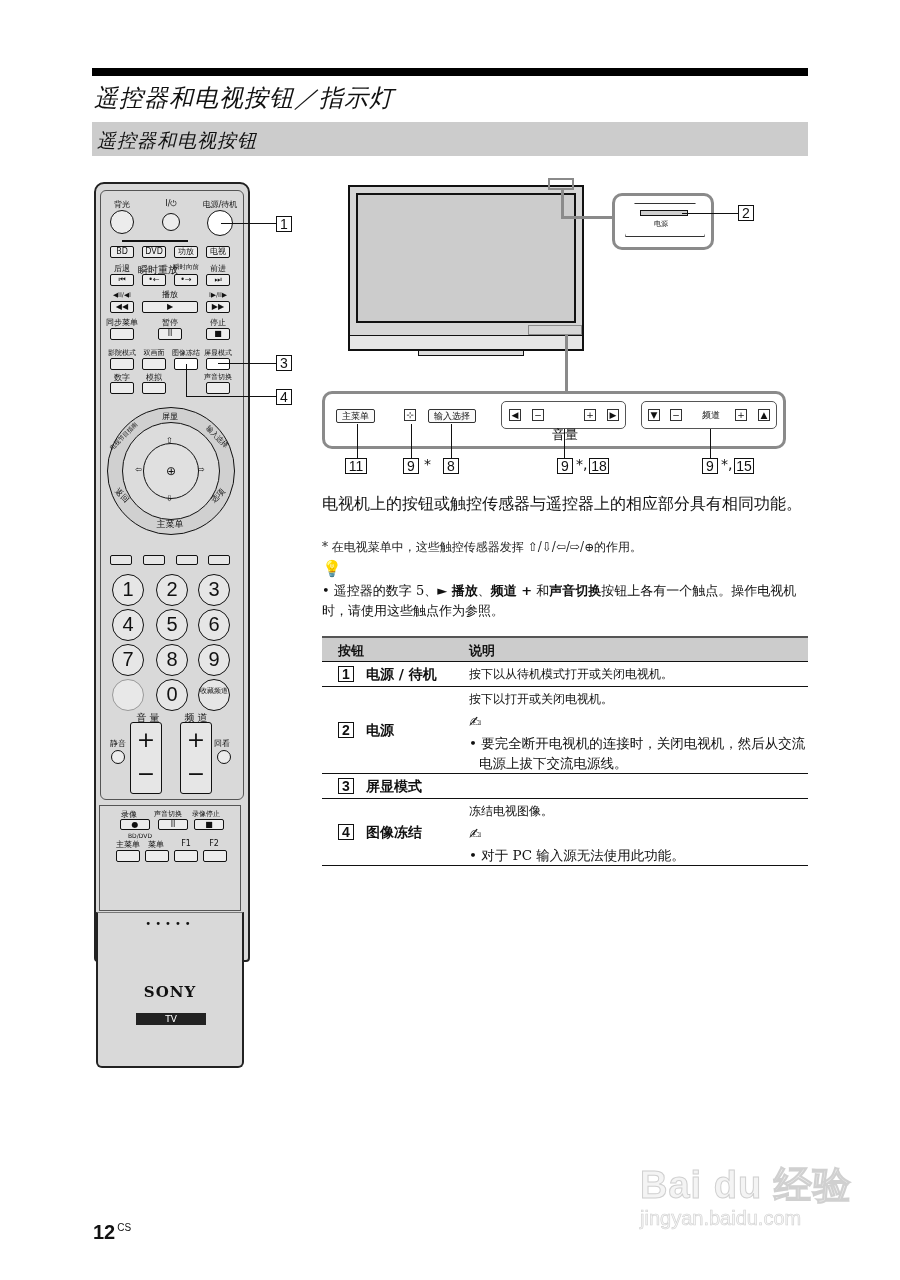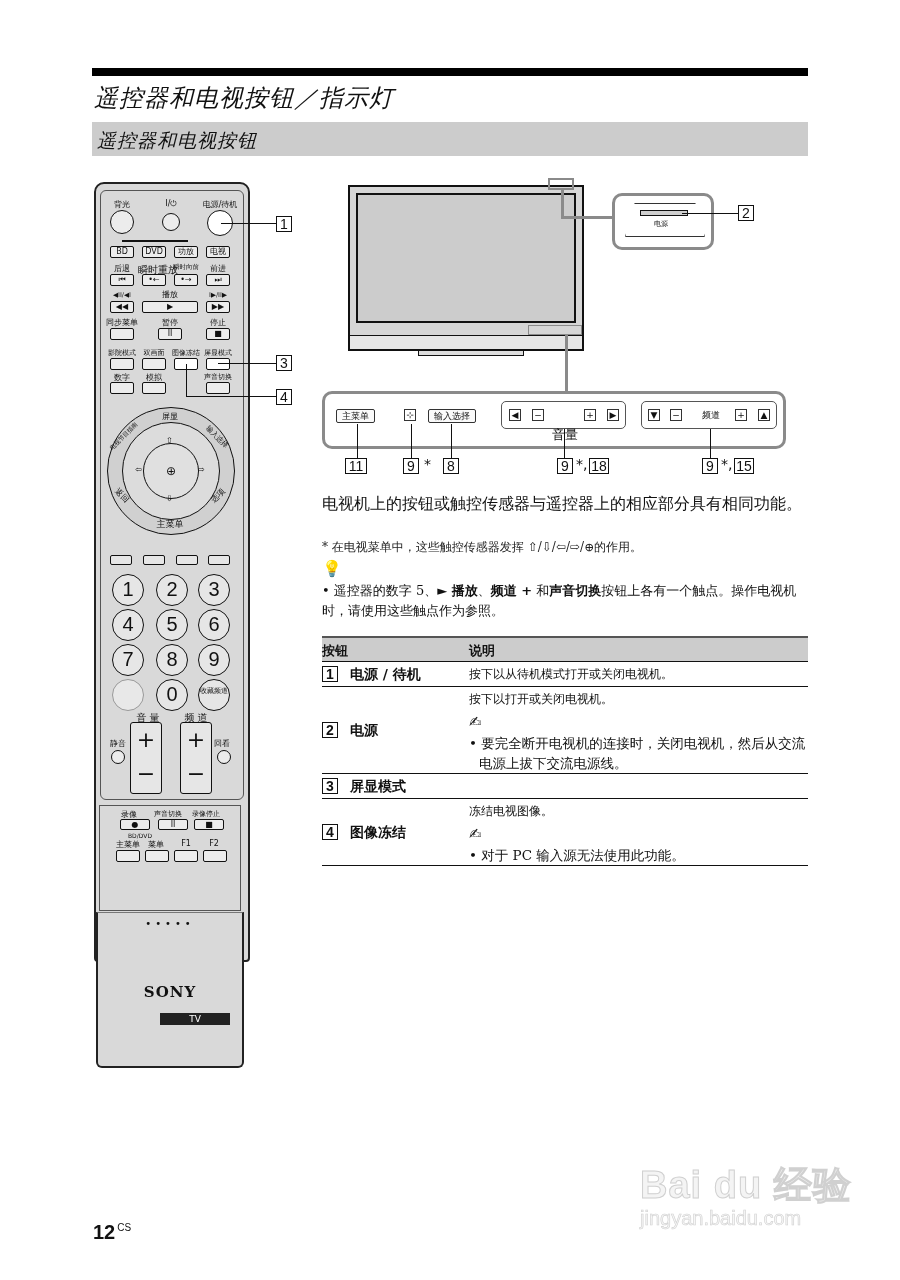--- a/index.html
+++ b/index.html
@@ -19,21 +19,21 @@
   .rbtn-round { border: 1.5px solid #111; border-radius: 50%; background: #ececec; }
   .rbtn-rect { border: 1.5px solid #111; border-radius: 2px; background: #ececec; font-size: 8px; text-align: center; line-height: 10px; }
   .num { width: 32px; height: 32px; border: 1.5px solid #111; border-radius: 50%; background: #e6e6e6; font-size: 20px; text-align: center; line-height: 29px; font-family: "Liberation Sans", sans-serif; }
   .colorbtn { width: 22px; height: 10px; border: 1.5px solid #111; border-radius: 2px; background: #e6e6e6; }
   .rocker { width: 32px; height: 72px; border: 1.5px solid #111; border-radius: 3px; background: #e6e6e6; }
   .rocker span { display: block; text-align: center; font-size: 22px; line-height: 34px; }
   .dial-outer { left: 107px; top: 407px; width: 128px; height: 128px; border: 1.5px solid #111; border-radius: 50%; background: #d0d0d0; }
   .dial-mid { left: 122px; top: 422px; width: 98px; height: 98px; border: 1.5px solid #111; border-radius: 50%; background: #dcdcdc; }
   .dial-center { left: 143px; top: 443px; width: 56px; height: 56px; border: 1.5px solid #111; border-radius: 50%; background: #e0e0e0; text-align: center; line-height: 54px; font-size: 12px; }
   .sony { left: 96px; top: 983px; width: 148px; text-align: center; font-family: "DejaVu Serif", serif; font-weight: bold; font-size: 15px; letter-spacing: 1px; }
-  .tvbadge { left: 136px; top: 1013px; width: 70px; height: 12px; background: #222; color: #fff; font-size: 9px; text-align: center; line-height: 12px; margin-left: 24px; }
+  .tvbadge { left: 136px; top: 1013px; width: 70px; height: 12px; background: #222; color: #fff; font-size: 9px; text-align: center; line-height: 12px; }
   .dots { left: 96px; top: 918px; width: 148px; text-align: center; font-size: 10px; letter-spacing: 4px; }
 
   .callout { width: 16px; height: 16px; border: 1px solid #111; font-family: "Liberation Sans", sans-serif; font-size: 14px; line-height: 14px; text-align: center; background: #fff; }
   .line { background: #111; height: 1px; }
   .vline { background: #111; width: 1px; }
 
   
   .tv-outer { left: 348px; top: 185px; width: 236px; height: 158px; border: 2px solid #111; background: #d6d6d6; }
   .tv-screen { left: 356px; top: 193px; width: 220px; height: 130px; border: 2px solid #111; background: #cccccc; }
   .tv-bottom { left: 348px; top: 335px; width: 236px; height: 16px; border: 2px solid #111; border-top: 1px solid #111; background: #e6e6e6; }
@@ -48,21 +48,21 @@
   .para { left: 322px; top: 493px; width: 490px; font-size: 16px; line-height: 22px; font-family: "DejaVu Serif", serif; }
   .footnote { left: 322px; top: 539px; font-size: 12px; color: #222; font-family: "DejaVu Serif", serif; }
   .tip-icon { left: 322px; top: 559px; font-size: 16px; }
   .tip { left: 322px; top: 581px; width: 490px; font-size: 13px; line-height: 20px; font-family: "DejaVu Serif", serif; }
   .tip b { font-family: "DejaVu Sans", sans-serif; }
 
   
   .table { left: 322px; top: 636px; width: 486px; }
   .thead { background: #cccccc; border-top: 2px solid #555; height: 25px; display: flex; font-size: 13px; line-height: 25px; font-weight: bold; }
   .trow { display: flex; border-top: 1px solid #111; font-size: 14px; }
-  .c1 { width: 147px; padding-left: 0; }
+  .c1 { width: 147px; padding-left: 16px; }
   .c2 { width: 339px; }
   .rowtitle { display: flex; align-items: center; gap: 12px; font-weight: bold; line-height: 24px; }
   .rowdesc { font-family: "DejaVu Serif", serif; line-height: 24px; font-size: 12px; }
   .note-ic { font-size: 15px; line-height: 22px; }
   .bullet { font-family: "DejaVu Serif", serif; font-size: 13.5px; line-height: 20px; padding-left: 10px; text-indent: -10px; }
 
   .pagenum { left: 93px; top: 1221px; font-family: "Liberation Sans", sans-serif; font-weight: bold; font-size: 20px; }
   .pagenum sup { font-size: 10px; font-weight: normal; vertical-align: 8px; margin-left: 2px; }
   .watermark { left: 640px; top: 1160px; color: #e4e4e4; font-family: "Liberation Sans", sans-serif; }
   .wm1 { font-size: 38px; font-weight: bold; letter-spacing: 1px; -webkit-text-stroke: 1px #d0d0d0; color: #f4f4f4; }

